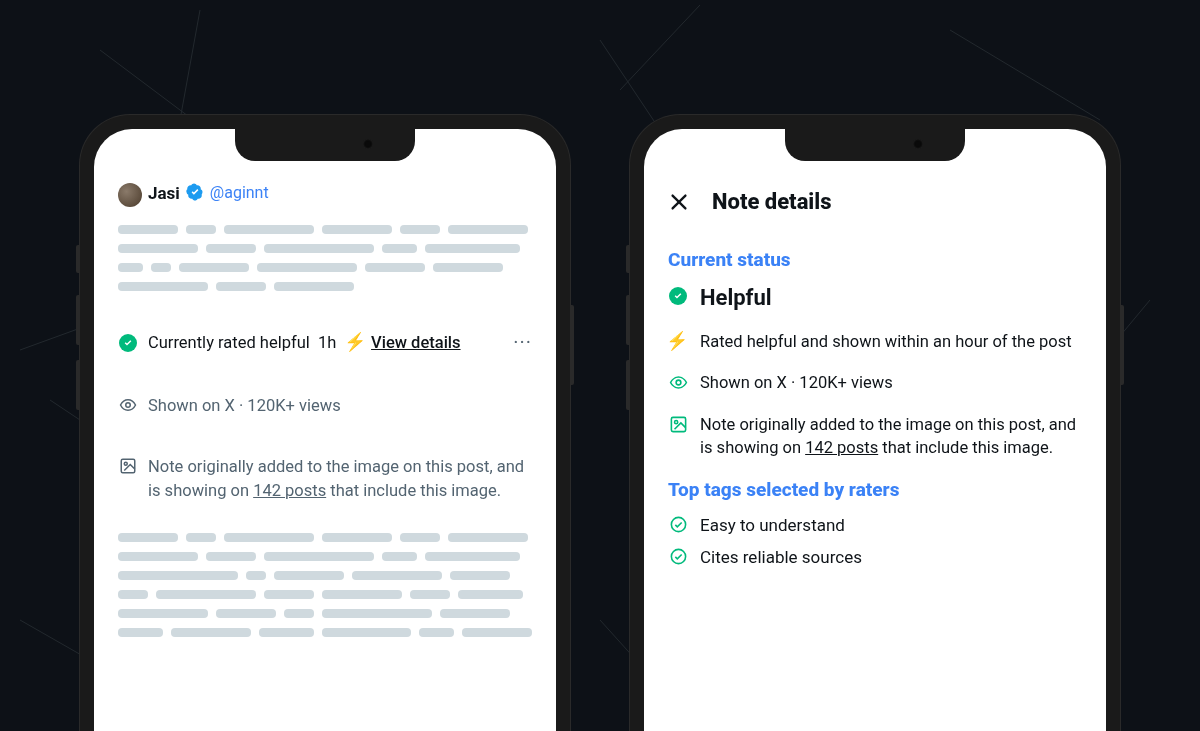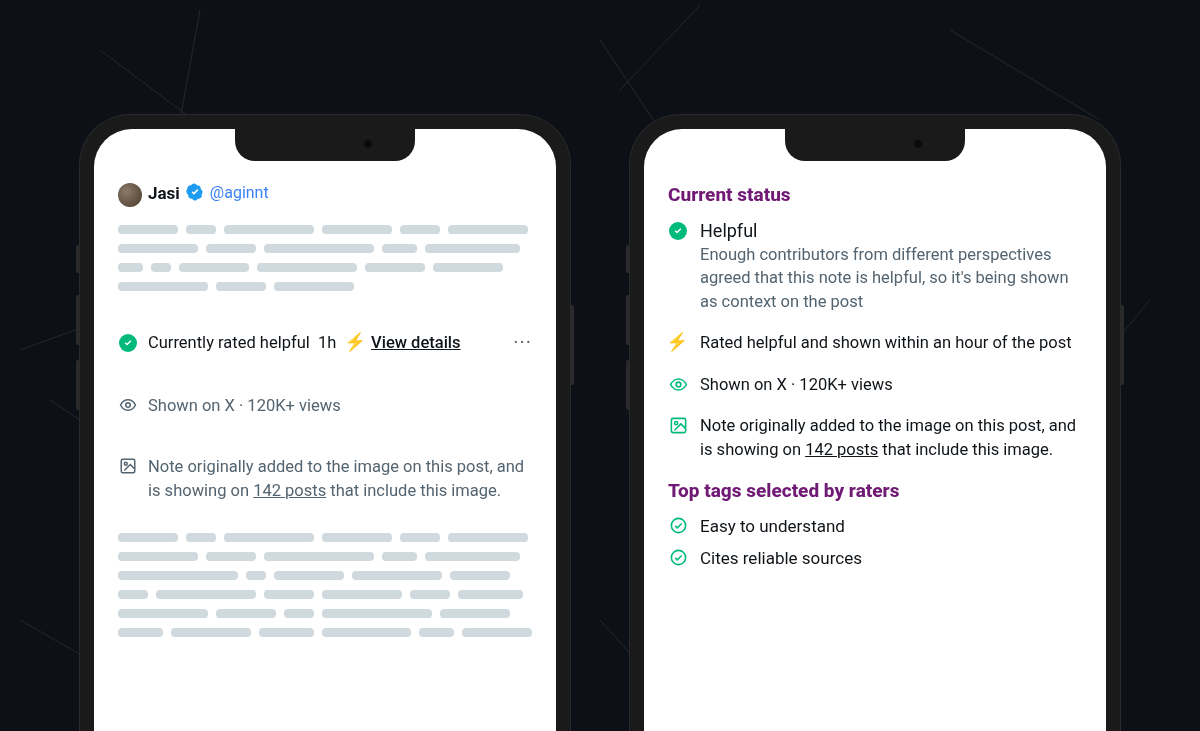--- a/index.html
+++ b/index.html
@@ -169,40 +169,40 @@
 }
 .close-icon svg { display: block; }
 .details-title {
   font-size: 22px;
   font-weight: 800;
   color: #0f1419;
 }
 .section-title {
   font-size: 19px;
   font-weight: 800;
-  color: #701a75;
+  color: #3b82f6;
   margin-bottom: 14px;
 }
 .status-row {
   display: flex;
   align-items: flex-start;
   gap: 12px;
   margin-bottom: 18px;
 }
 .status-row .icon-slot {
   width: 20px;
   flex-shrink: 0;
   display: flex;
   justify-content: center;
   margin-top: 2px;
 }
 .status-row .body { flex: 1; }
 .status-label {
-  font-size: 18px;
-  font-weight: 400;
+  font-size: 22px;
+  font-weight: 700;
   color: #0f1419;
   margin-bottom: 2px;
 }
 .status-desc {
   font-size: 16.5px;
   color: #536471;
   line-height: 1.42;
 }
 .tag-row {
   display: flex;
@@ -395,34 +395,42 @@
 
   <div class="phone">
     <div class="phone-btn-left" style="top:130px;height:28px"></div>
     <div class="phone-btn-left" style="top:180px;height:50px"></div>
     <div class="phone-btn-left" style="top:245px;height:50px"></div>
     <div class="phone-btn-right" style="top:190px;height:80px"></div>
     <div class="screen">
       <div class="notch"></div>
       <div class="content">
 
+        <div class="details-header">
+          <span class="close-icon">
+            <svg width="22" height="22" viewBox="0 0 24 24" stroke="#0f1419" stroke-width="2.5" stroke-linecap="round">
+              <line x1="5" y1="5" x2="19" y2="19"></line>
+                <line x1="19" y1="5" x2="5" y2="19"></line>
+            </svg>
+          </span>
+          <div class="details-title">Note details</div>
+        </div>
 
         <div class="section-title">Current status</div>
 
         <div class="status-row">
           <div class="icon-slot">
             <div class="ic-check-badge">
               <svg width="10" height="10" viewBox="0 0 12 12">
                   <path fill="#fff" d="M4.8 9L2 6.2l1.2-1.2 1.6 1.6L8.8 2.6 10 3.8z"></path>
                 </svg>
             </div>
           </div>
           <div class="body">
             <div class="status-label">Helpful</div>
-            <div class="status-desc">Enough contributors from different perspectives agreed that this note is helpful, so it's being shown as context on the post</div>
           </div>
         </div>
 
         <div class="status-row">
           <div class="icon-slot">
               <span class="ic-bolt">⚡</span>
             </div>
           <div class="body">
             <div class="status-desc" style="color:#0f1419">Rated helpful and shown within an hour of the post</div>
           </div>

